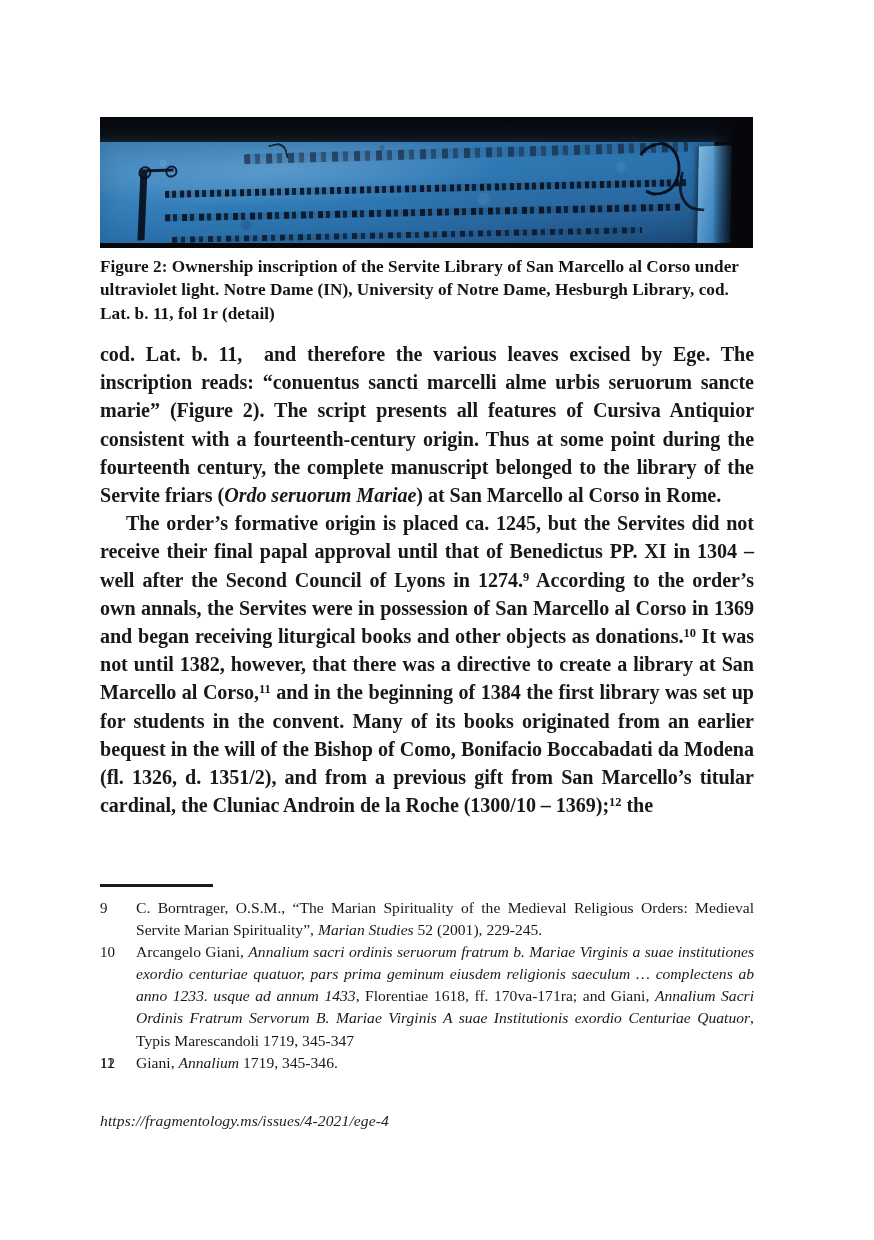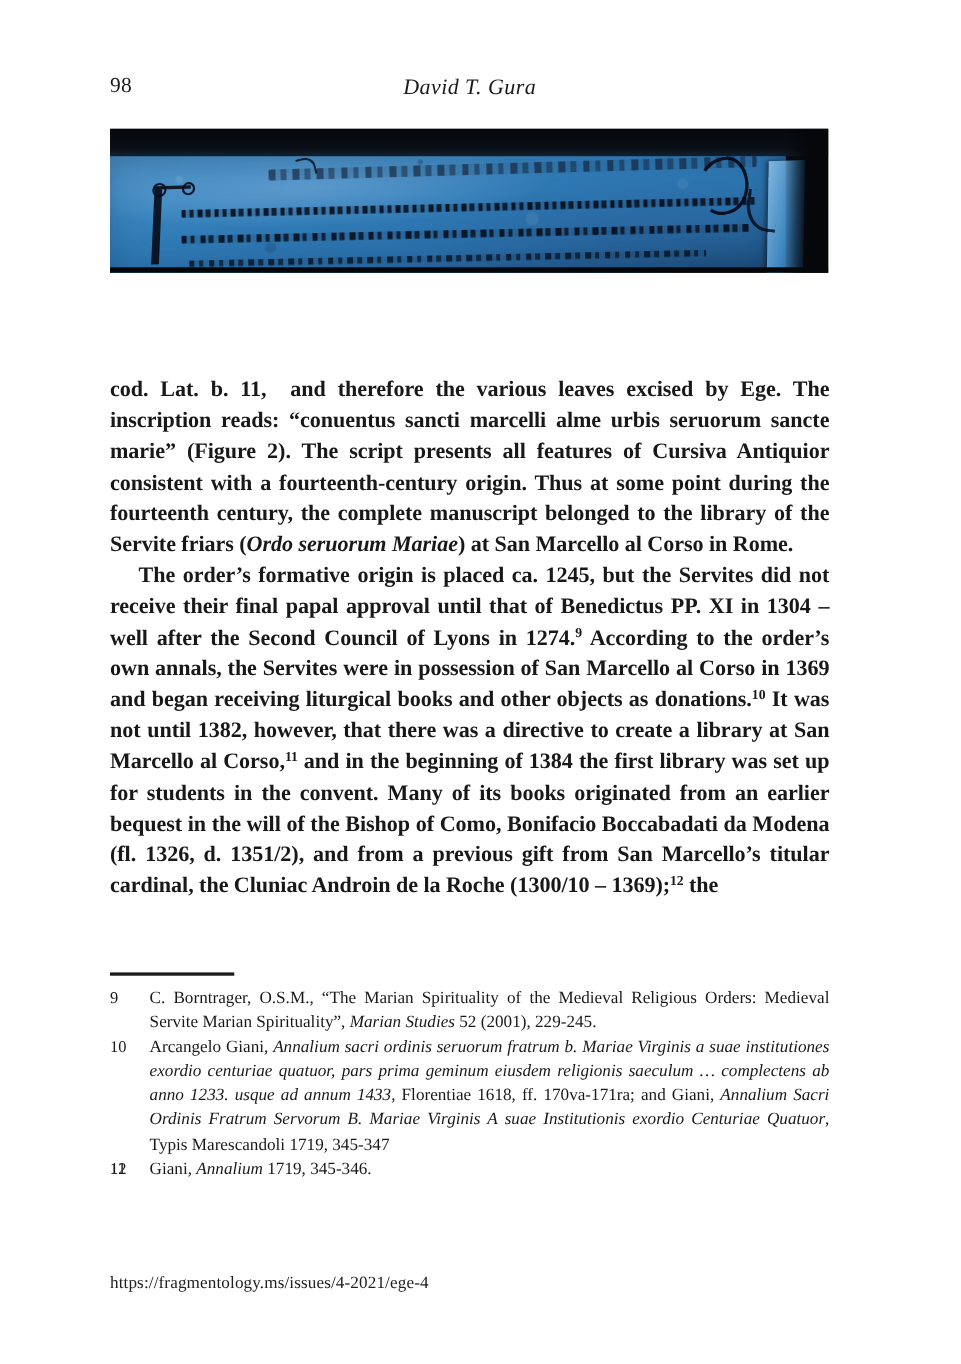--- a/index.html
+++ b/index.html
@@ -325,54 +325,52 @@
   }
   .footnote i {
     font-style: italic;
     margin-top: 26px;
   }
 
   
   .footer-url {
     position: absolute;
     left: 100px;
-    top: 1158px;
+    top: 1112px;
+    font-style: italic;
     font-size: 15.6px;
     color: #202020;
     letter-spacing: 0.1px;
   }
 </style>
 </head>
 <body>
 
 <div class="page">
 
-  <div class="running-head">
-    <span class="folio-number">98</span>
-    <span class="head-title">David T. Gura</span>
-  </div>
 
   <div class="figure-block">
     <div class="ms-image">
       <div class="parchment"></div>
       <div class="leaf-edge"></div>
       <div class="ink-faded ink-line"></div>
       <div class="marginal-mark"></div>
       <div class="initial-letter"></div>
       <div class="ink-row-a ink-line"></div>
       <div class="ink-row-b ink-line"></div>
       <div class="ink-row-c ink-line"></div>
       <div class="pen-flourish"></div>
       <div class="pen-flourish-2"></div>
       <div class="dark-band-top"></div>
       <div class="dark-band-right"></div>
       <div class="dark-band-bottom"></div>
     </div>
   </div>
 
+  <div class="figure-caption">Figure 2: Ownership inscription of the Servite Library of San Marcello al Corso under ultraviolet light. Notre Dame (IN), University of Notre Dame, Hesburgh Library, cod. Lat. b. 11, fol 1r (detail)</div>
 
   <div class="body-text">
     <p>cod. Lat. b. 11,&nbsp; and therefore the various leaves excised by Ege. The inscription reads: “conuentus sancti marcelli alme urbis seruorum sancte marie” (Figure 2). The script presents all features of Cursiva Antiquior consistent with a fourteenth-century origin. Thus at some point during the fourteenth century, the complete manuscript belonged to the library of the Servite friars (<i>Ordo seruorum Mariae</i>) at San Marcello al Corso in Rome.</p>
     <p class="indented">The order’s formative origin is placed ca. 1245, but the Servites did not receive their final papal approval until that of Benedictus PP. XI in 1304 – well after the Second Council of Lyons in 1274.<sup>9</sup> According to the order’s own annals, the Servites were in possession of San Marcello al Corso in 1369 and began receiving liturgical books and other objects as donations.<sup>10</sup> It was not until 1382, however, that there was a directive to create a library at San Marcello al Corso,<sup>11</sup> and in the beginning of 1384 the first library was set up for students in the convent. Many of its books originated from an earlier bequest in the will of the Bishop of Como, Bonifacio Boccabadati da Modena (fl. 1326, d. 1351/2), and from a previous gift from San Marcello’s titular cardinal, the Cluniac Androin de la Roche (1300/10 – 1369);<sup>12</sup> the</p>
   </div>
 
   <div class="footnote-rule"></div>
 
   <div class="footnotes">
     <div class="footnote">

